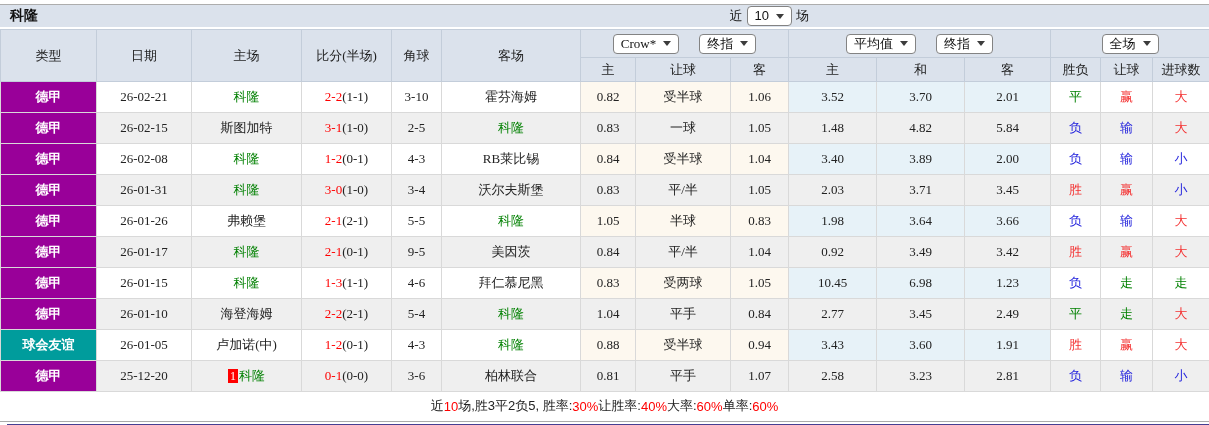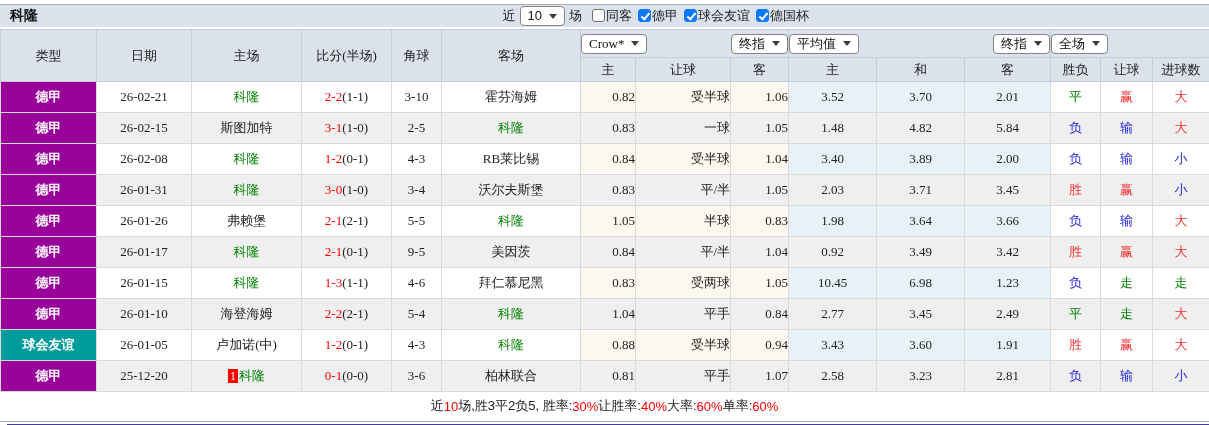--- a/index.html
+++ b/index.html
@@ -33,29 +33,29 @@
     background:#dbe2ec;border:1px solid #c3cdda;font-weight:normal;font-size:13px;color:#222;
     padding:0;text-align:center;
   }
   thead tr.hrow1 th{height:27px;}
   thead tr.hrow2 th{height:23px;}
   tbody td{
     border:1px solid #d9d9d9;text-align:center;font-size:13px;color:#222;height:30px;
     padding:0;overflow:hidden;white-space:nowrap;background:#fff;
   }
   tr.alt td{background:#efefef;}
-  td.cream{background:#fdf8ef;text-align:right;}
+  td.cream{background:#fdf8ef;}
   td.blue{background:#e7f2f8;margin-left:44px;}
   td.col-type{color:#fff;font-weight:bold;}
   .t-green{color:#008000;}
   .t-red{color:#f43131;}
   .t-blue{color:#2626dd;}
   .t-score{color:#ff0000;text-align:right;}
   .badge{display:inline-block;background:#ff0000;color:#fff;padding:0 2px;margin-right:1px;font-size:12px;line-height:14px;}
-  .selcell{display:flex;justify-content:space-between;gap:20px;align-items:center;}
+  .selcell{display:flex;justify-content:center;gap:20px;align-items:center;}
 
   
   .summary{height:22px;display:flex;align-items:center;justify-content:center;font-size:13px;color:#222;padding-top:3px;}
   .summary .red{color:#ff0000;}
   .rule{height:1px;background:#ababab;margin-top:4px;}
   .bottombar{height:8px;background:#453e92;margin:2px 0 0 7px;}
 </style>
 </head>
 <body>
 
@@ -63,33 +63,20 @@
 
   <div class="topbar">
     <span class="title">科隆</span>
     <div class="controls">
       <span>近</span>
       <span class="sel">
           <span>10</span>
           <span class="caret"></span>
         </span>
       <span>场</span>
-      <span id="checkboxes"><span class="cbwrap">
-            <span class="cb"></span>
-            <span>同客</span>
-          </span><span class="cbwrap">
-            <span class="cb checked"></span>
-            <span>德甲</span>
-          </span><span class="cbwrap">
-            <span class="cb checked"></span>
-            <span>球会友谊</span>
-          </span><span class="cbwrap">
-            <span class="cb checked"></span>
-            <span>德国杯</span>
-          </span></span>
     </div>
   </div>
 
   <table>
     <colgroup>
       <col style="width:96px">
         <col style="width:95px">
         <col style="width:110px">
         <col style="width:90px">
       <col style="width:50px">

